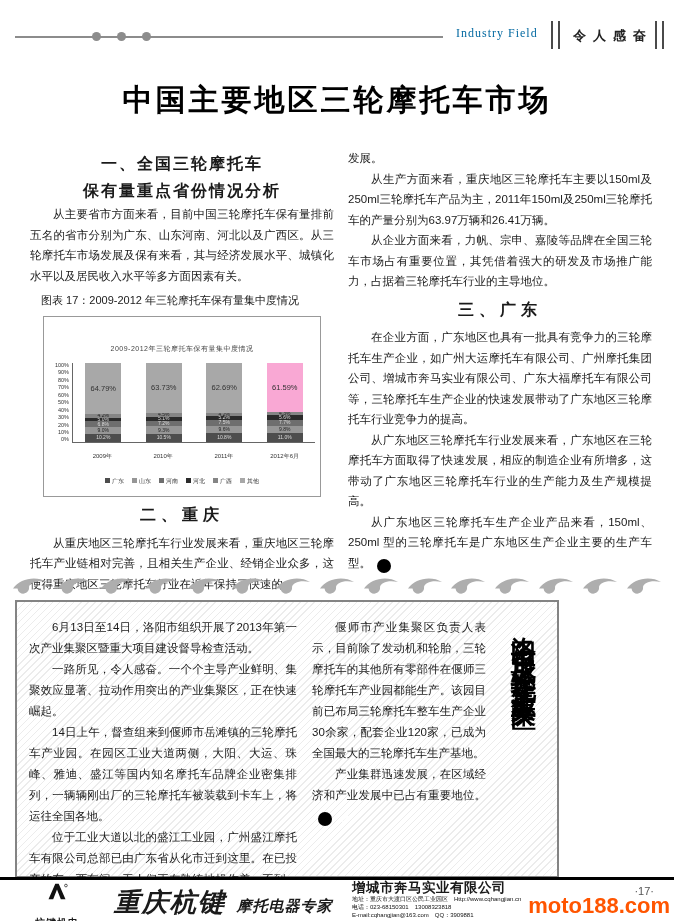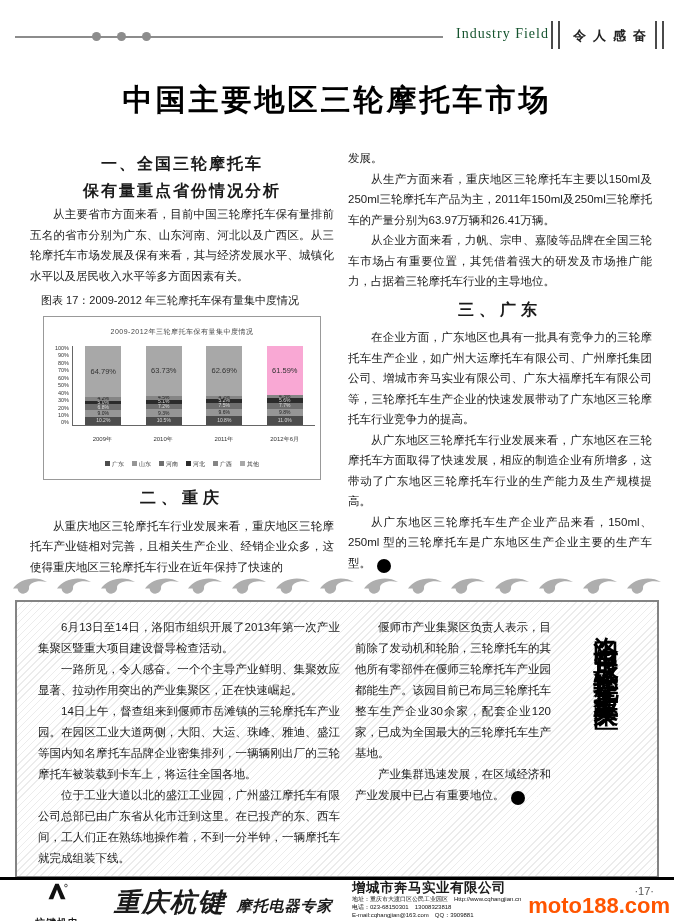--- a/index.html
+++ b/index.html
@@ -3,40 +3,40 @@
 <meta charset="utf-8">
 <style>
   html,body{margin:0;padding:0;background:#e8e8e8;}
   #page{position:relative;width:674px;height:921px;background:#ffffff;margin:0 auto;
         font-family:"Liberation Sans","DejaVu Sans",sans-serif;color:#1a1a1a;overflow:hidden;}
 
   
   .rule-line{position:absolute;top:36px;left:15px;width:428px;height:2px;background:#8c8c8c;}
   .rule-dot{position:absolute;top:32px;width:9px;height:9px;border-radius:50%;background:#8c8c8c;}
   .sec-en{position:absolute;top:26px;left:456px;font-family:"Liberation Serif","DejaVu Serif",serif;
-          font-size:14px;color:#14532d;letter-spacing:1px;}
+          font-size:12px;color:#0369a1;letter-spacing:1px;}
   .dbar{position:absolute;top:21px;width:5px;height:28px;border-left:2px solid #4a4a4a;border-right:2px solid #4a4a4a;}
   .sec-zh{position:absolute;top:27px;left:573px;font-size:13px;color:#222;letter-spacing:7px;font-weight:bold;}
 
   
   .page-title{position:absolute;top:80px;left:0;width:674px;text-align:center;
               font-size:30px;font-weight:bold;letter-spacing:3px;color:#000;}
 
   
   .columns{position:absolute;top:148px;left:30px;width:622px;display:flex;gap:14px;}
   .col{width:50%;font-size:11.5px;line-height:20.5px;text-align:justify;}
   .para{margin:0;text-indent:2em;}
   .cont{text-indent:0;}
   .sec-heading{font-size:16px;font-weight:bold;text-align:center;letter-spacing:5px;margin:8px 0 7px;}
   .sec-heading2{font-size:16px;font-weight:bold;text-align:center;letter-spacing:2px;line-height:27px;margin:2px 0 0;}
   .chart-caption{margin:4px 0 5px;text-indent:1em;font-size:11px;}
 
   
   .chart-figure{width:278px;margin:2px auto 8px;border:1px solid #999;background:#fff;
-                padding:5px 5px 2px;box-sizing:border-box;}
+                padding:22px 5px 2px;box-sizing:border-box;}
   .chart-title{font-size:7px;color:#444;text-align:center;margin-bottom:4px;letter-spacing:0.5px;}
   .chart-body{display:flex;height:80px;}
   .y-axis{width:23px;display:flex;flex-direction:column;justify-content:space-between;
           align-items:flex-end;padding-right:3px;font-size:5.5px;color:#333;box-sizing:border-box;}
   .ytick{line-height:1;}
   .plot{flex:1;border-left:1px solid #666;border-bottom:1px solid #666;display:flex;
         justify-content:space-around;align-items:flex-end;}
   .bar{width:36px;height:100%;display:flex;flex-direction:column-reverse;}
   .seg{overflow:hidden;display:flex;align-items:center;justify-content:center;
        font-size:5px;line-height:1;}
@@ -48,22 +48,22 @@
   .swatch{width:5px;height:5px;display:inline-block;}
 
   .endmark{display:inline-block;width:14px;height:14px;border-radius:50%;background:#000;color:#fff;
            font-size:9px;line-height:14px;text-align:center;font-weight:bold;margin-left:6px;vertical-align:-2px;}
 
   
   .ornament{position:absolute;top:573px;left:12px;width:650px;height:24px;display:flex;
             justify-content:space-between;align-items:center;overflow:hidden;}
 
   
-  .feature-box{position:absolute;top:600px;left:15px;width:644px;height:278px;box-sizing:border-box;
-               border:2px solid #848484;padding:15px 10px 8px 21px;display:flex;gap:15px;
+  .feature-box{position:absolute;top:600px;left:15px;width:544px;height:278px;box-sizing:border-box;
+               border:2px solid #848484;padding:15px 10px 8px 12px;display:flex;gap:15px;
                background:repeating-linear-gradient(135deg,#ececec 0px,#ececec 1px,#ffffff 1px,#ffffff 5px);}
   .box-col{font-size:11.5px;line-height:21px;text-align:justify;}
   .box-col1{width:302px;}
   .box-col2{width:196px;}
   .vtitle-wrap{flex:1;display:flex;justify-content:center;}
   .vtitle{writing-mode:vertical-rl;font-size:25px;font-weight:bold;letter-spacing:5px;
           line-height:46px;height:246px;color:#000;}
 
   
   .footer{position:absolute;left:0;bottom:0;width:674px;height:41px;border-top:3px solid #000;background:#fff;}

